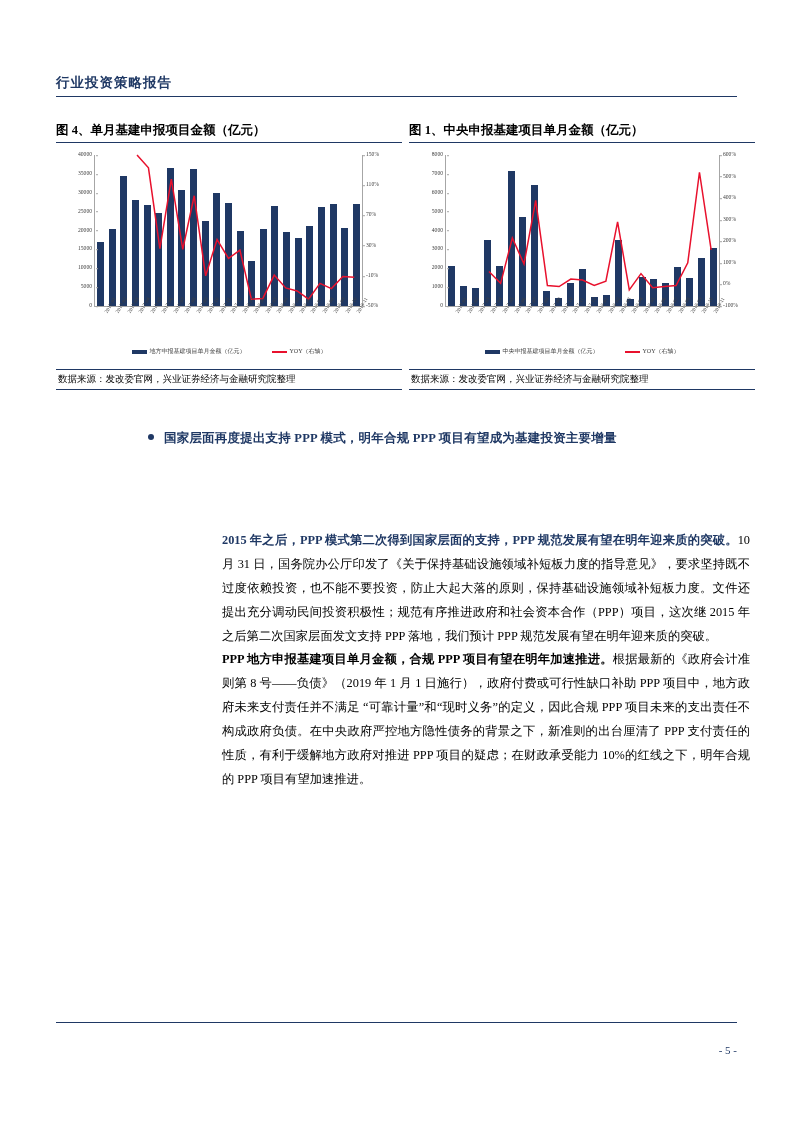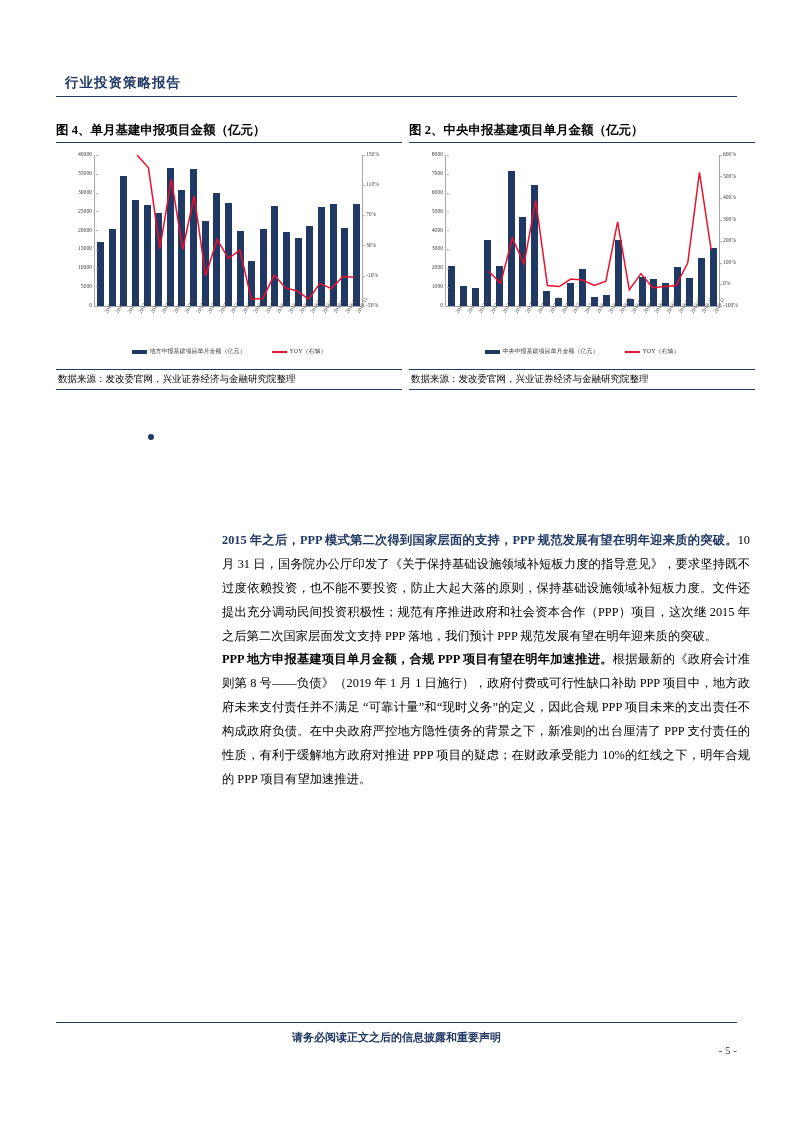--- a/index.html
+++ b/index.html
@@ -13,21 +13,20 @@
     overflow: hidden;
   }
   .page { position:absolute; inset:0; }
 
   
   .header-title {
     position:absolute; left:56px; top:74px;
     font-family:"Liberation Serif", serif;
     font-weight:bold; font-size:13.5px; color:#1f3864;
     letter-spacing:1px;
-    margin-left:9px;
   }
   .header-rule {
     position:absolute; left:56px; top:96px; width:681px; height:0;
     border-top:1.6px solid #1f3864;
   }
 
   
   .fig {
     position:absolute; top:122px;
     width:346px;
@@ -308,21 +307,21 @@
         <span class="item">
           <span class="swatch line-sw"></span>
           <span>YOY（右轴）</span>
         </span>
       </div>
     </div>
     <div class="fig-foot">数据来源：发改委官网，兴业证券经济与金融研究院整理</div>
   </div>
 
   <div class="fig right">
-    <div class="fig-title">图 2、中央申报基建项目单月金额（亿元）</div>
+    <div class="fig-title">图 1、中央申报基建项目单月金额（亿元）</div>
     <div class="chart-box">
       <div class="plot r2" id="plot2">
         <div class="axis2"></div>
         <div class="bars" id="bars2">
             <div class="bar" style="height: 40.2037px;"></div>
             <div class="bar" style="height: 20.0075px;"></div>
             <div class="bar" style="height: 18.4975px;"></div>
             <div class="bar" style="height: 66.0625px;"></div>
             <div class="bar" style="height: 39.8262px;"></div>
             <div class="bar" style="height: 135.334px;"></div>
@@ -446,29 +445,29 @@
           <span>YOY（右轴）</span>
         </span>
       </div>
     </div>
     <div class="fig-foot">数据来源：发改委官网，兴业证券经济与金融研究院整理</div>
   </div>
 
   <div class="bullet-block">
     <div class="bullet-row">
       <span class="dot"></span>
+      <span class="bullet-text">国家层面再度提出支持 PPP 模式，明年合规 PPP 项目有望成为基建投资主要增量</span>
     </div>
   </div>
 
   <p class="para" id="para1">
     <b class="blue">2015 年之后，PPP 模式第二次得到国家层面的支持，PPP 规范发展有望在明年迎来质的突破。</b><span>10 月 31 日，国务院办公厅印发了《关于保持基础设施领域补短板力度的指导意见》，要求坚持既不过度依赖投资，也不能不要投资，防止大起大落的原则，保持基础设施领域补短板力度。文件还提出充分调动民间投资积极性；规范有序推进政府和社会资本合作（PPP）项目，这次继 2015 年之后第二次国家层面发文支持 PPP 落地，我们预计 PPP 规范发展有望在明年迎来质的突破。</span>
   </p>
 
   <p class="para" id="para2">
     <b>PPP 地方申报基建项目单月金额，合规 PPP 项目有望在明年加速推进。</b><span>根据最新的《政府会计准则第 8 号——负债》（2019 年 1 月 1 日施行），政府付费或可行性缺口补助 PPP 项目中，地方政府未来支付责任并不满足 “可靠计量”和“现时义务”的定义，因此合规 PPP 项目未来的支出责任不构成政府负债。在中央政府严控地方隐性债务的背景之下，新准则的出台厘清了 PPP 支付责任的性质，有利于缓解地方政府对推进 PPP 项目的疑虑；在财政承受能力 10%的红线之下，明年合规的 PPP 项目有望加速推进。</span>
   </p>
 
 
   <div class="footer-rule"></div>
-  <div class="footer-note">请务必阅读正文之后的信息披露和重要声明</div>
   <div class="page-num">- 5 -</div>
 
 </div>
 
 </body></html>

